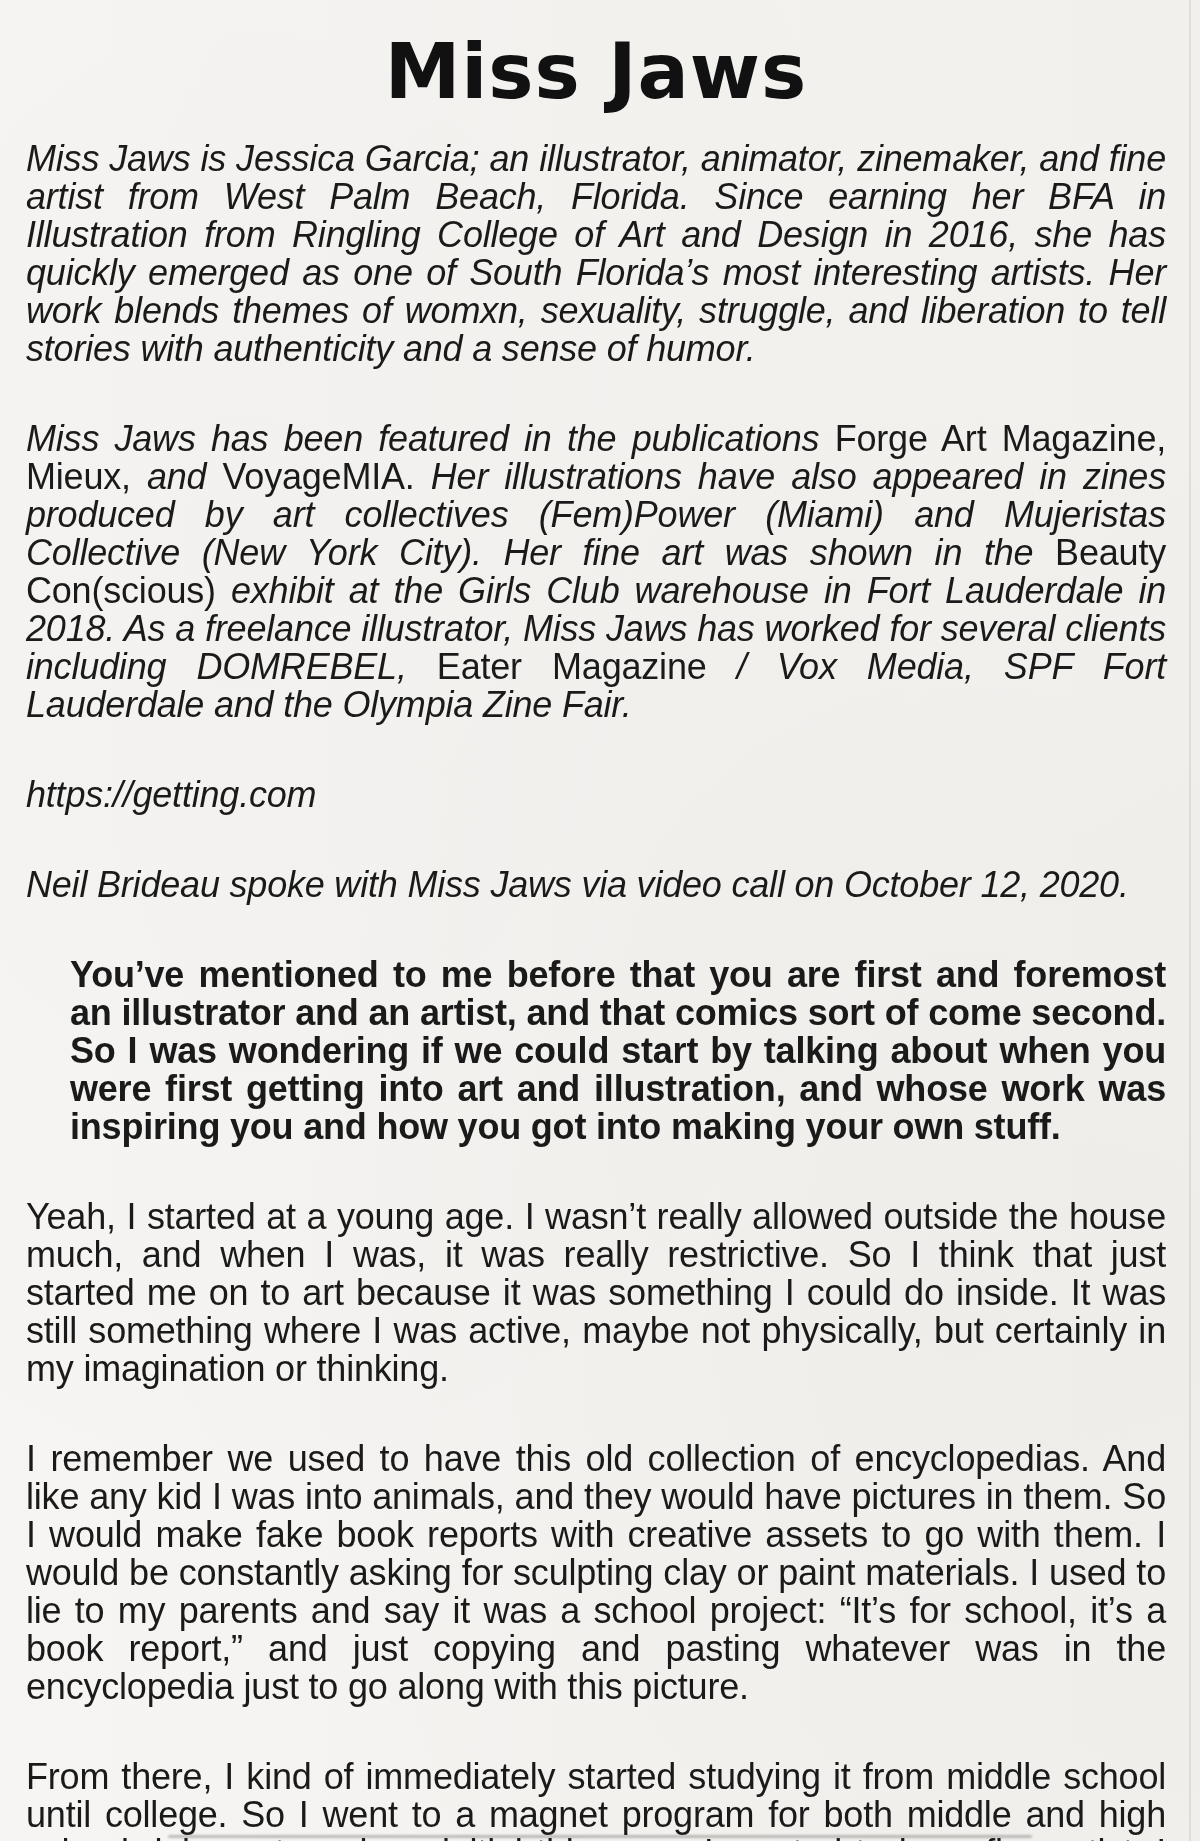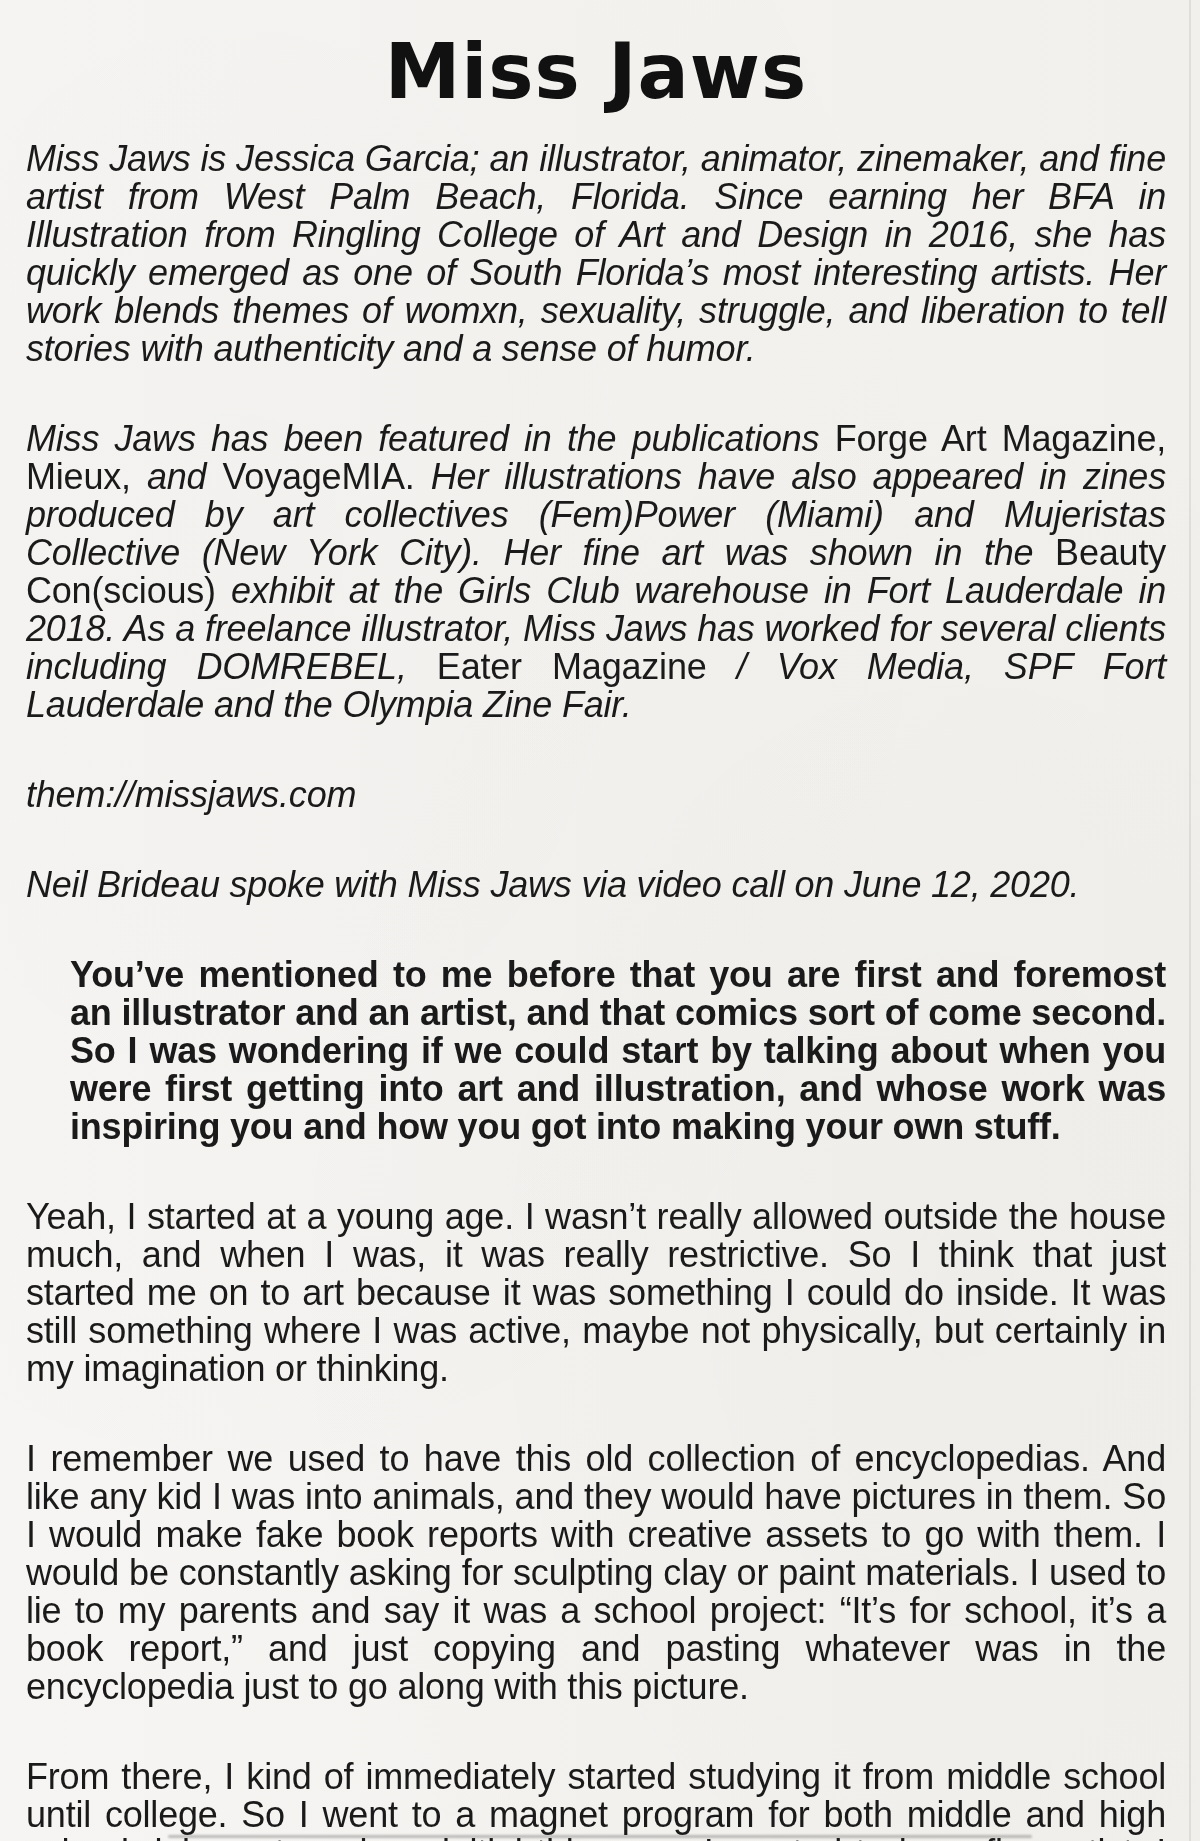--- a/index.html
+++ b/index.html
@@ -65,22 +65,22 @@
   span.seg-italic { font-style: italic; }
 </style>
 </head>
 <body>
 
 <div class="page">
   <h1 class="title">Miss Jaws</h1>
   <main class="body-text" id="article">
       <p class="base-italic"><span>Miss Jaws is Jessica Garcia; an illustrator, animator, zinemaker, and fine artist from West Palm Beach, Florida. Since earning her BFA in Illustration from Ringling College of Art and Design in 2016, she has quickly emerged as one of South Florida’s most interesting artists. Her work blends themes of womxn, sexuality, struggle, and liberation to tell stories with authenticity and a sense of humor.</span></p>
       <p class="base-italic"><span>Miss Jaws has been featured in the publications </span><span class="seg-roman">Forge Art Magazine, Mieux,</span><span> and </span><span class="seg-roman">VoyageMIA.</span><span> Her illustrations have also appeared in zines produced by art collectives (Fem)Power (Miami) and Mujeristas Collective (New York City). Her fine art was shown in the </span><span class="seg-roman">Beauty Con(scious)</span><span> exhibit at the Girls Club warehouse in Fort Lauderdale in 2018. As a freelance illustrator, Miss Jaws has worked for several clients including DOMREBEL, </span><span class="seg-roman">Eater Magazine</span><span> / Vox Media, SPF Fort Lauderdale and the Olympia Zine Fair.</span></p>
-      <p class="base-italic"><span>them://missjaws.com</span></p>
-      <p class="base-italic"><span>Neil Brideau spoke with Miss Jaws via video call on June 12, 2020.</span></p>
+      <p class="base-italic"><span>https://getting.com</span></p>
+      <p class="base-italic"><span>Neil Brideau spoke with Miss Jaws via video call on October 12, 2020.</span></p>
       <p class="base-bold"><span>You’ve mentioned to me before that you are first and foremost an illustrator and an artist, and that comics sort of come second. So I was wondering if we could start by talking about when you were first getting into art and illustration, and whose work was inspiring you and how you got into making your own stuff.</span></p>
       <p class="base-regular"><span>Yeah, I started at a young age. I wasn’t really allowed outside the house much, and when I was, it was really restrictive. So I think that just started me on to art because it was something I could do inside. It was still something where I was active, maybe not physically, but certainly in my imagination or thinking.</span></p>
       <p class="base-regular"><span>I remember we used to have this old collection of encyclopedias. And like any kid I was into animals, and they would have pictures in them. So I would make fake book reports with creative assets to go with them. I would be constantly asking for sculpting clay or paint materials. I used to lie to my parents and say it was a school project: “It’s for school, it’s a book report,” and just copying and pasting whatever was in the encyclopedia just to go along with this picture.</span></p>
       <p class="base-regular"><span>From there, I kind of immediately started studying it from middle school until college. So I went to a magnet program for both middle and high school doing art, and my initial thing was I wanted to be a fine artist. I was doing very traditional media. I remember seeing in high school, there was this list of careers you could go into as an artist. One of them was exhibiting artist, and I was just like, </span><span class="seg-italic">Me!</span></p>
     </main>
   <div class="scan-edge-line"></div>
   <div class="scan-bottom-line"></div>
 </div>
 
 </body></html>

